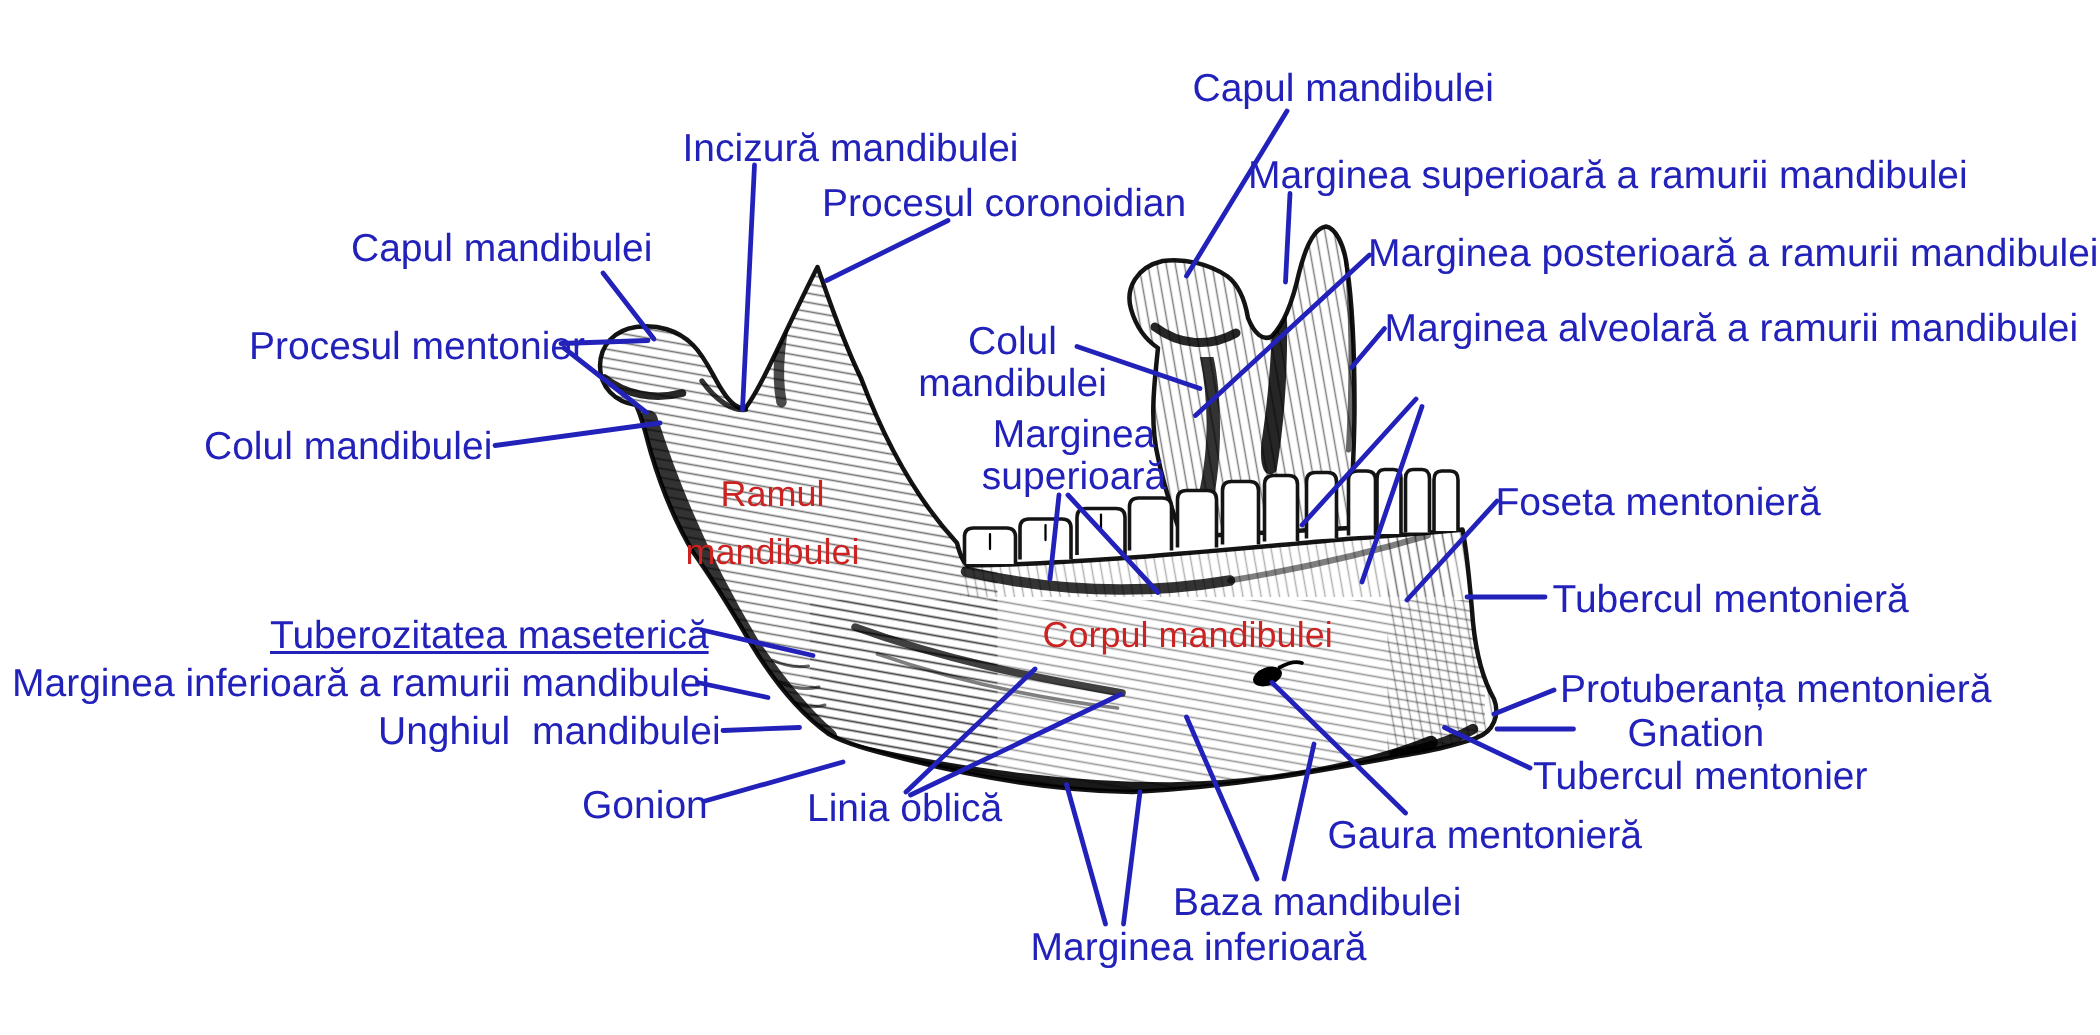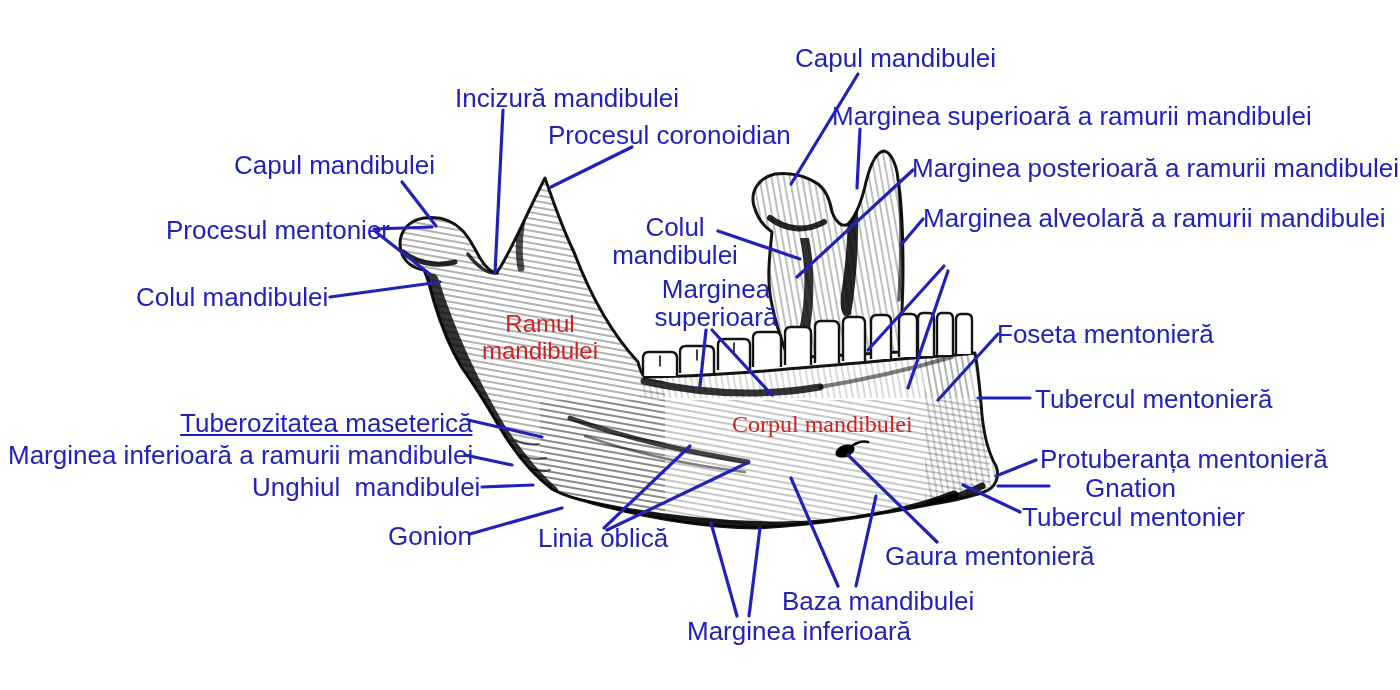--- a/index.html
+++ b/index.html
@@ -164,25 +164,25 @@
   <div class="label" style="left:234px;top:151px;">Capul mandibulei</div>
   <div class="label" style="left:912px;top:154px;text-align:center;">Marginea posterioară a ramurii mandibulei</div>
   <div class="label" style="left:923px;top:204px;">Marginea alveolară a ramurii mandibulei</div>
   <div class="label" style="left:166px;top:216px;">Procesul mentonier</div>
   <div class="label center" style="left:600px;top:213px;width:150px;">Colul
 mandibulei</div>
   <div class="label" style="left:136px;top:283px;">Colul mandibulei</div>
   <div class="label center" style="left:642px;top:275px;width:148px;">Marginea
 superioară</div>
   <div class="label" style="left:997px;top:320px;">Foseta mentonieră</div>
-  <div class="label red center" style="left:465px;top:310px;width:150px;line-height:27px;">Ramul
+  <div class="label red center" style="left:440px;top:310px;width:150px;line-height:39px;">Ramul
 mandibulei</div>
   <div class="label" style="left:1035px;top:385px;">Tubercul mentonieră</div>
   <div class="label" style="left:180px;top:409px;text-decoration:underline;">Tuberozitatea maseterică</div>
-  <div class="label red" style="left:732px;top:410px;font-family:Liberation Serif, serif;">Corpul mandibulei</div>
+  <div class="label red" style="left:695px;top:410px;">Corpul mandibulei</div>
   <div class="label" style="left:8px;top:441px;">Marginea inferioară a ramurii mandibulei</div>
   <div class="label" style="left:1040px;top:445px;">Protuberanța mentonieră</div>
   <div class="label" style="left:252px;top:473px;">Unghiul &nbsp;mandibulei</div>
   <div class="label" style="left:1052px;top:474px;margin-left:33px;">Gnation</div>
   <div class="label" style="left:1022px;top:503px;">Tubercul mentonier</div>
   <div class="label" style="left:388px;top:522px;">Gonion</div>
   <div class="label" style="left:538px;top:524px;">Linia oblică</div>
   <div class="label" style="left:885px;top:542px;">Gaura mentonieră</div>
   <div class="label" style="left:782px;top:587px;">Baza mandibulei</div>
   <div class="label" style="left:687px;top:617px;">Marginea inferioară</div>

